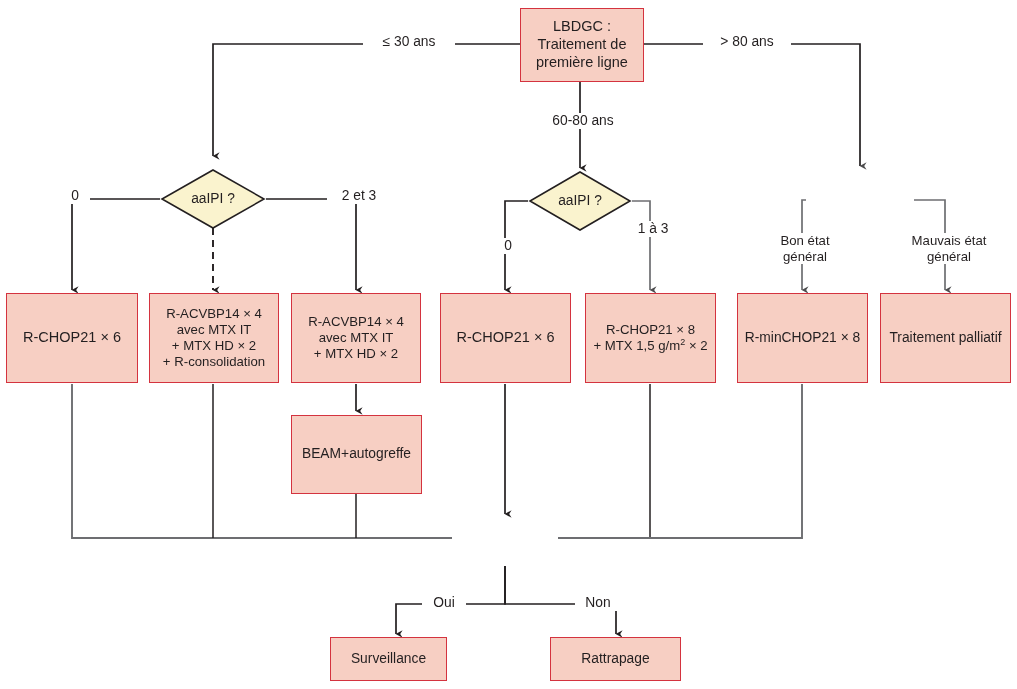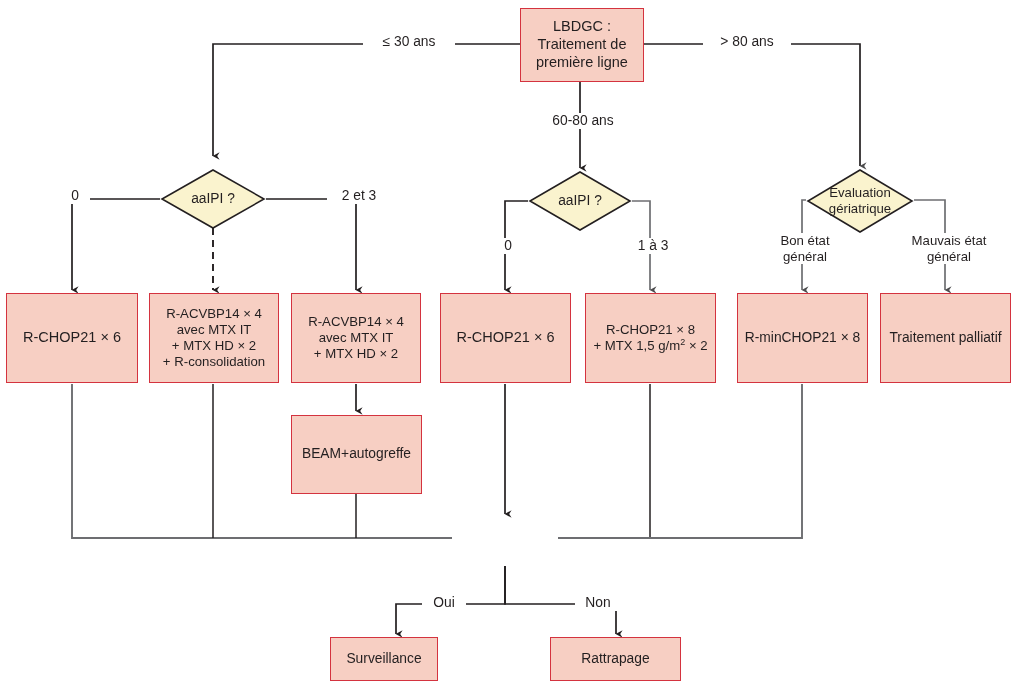--- a/index.html
+++ b/index.html
@@ -86,27 +86,20 @@
     <span class="dlabel">aaIPI ?</span>
   </div>
 
   <div class="node diamond fs14" style="left:528px;top:170px;width:104px;height:62px;">
     <svg width="104" height="62" viewBox="0 0 104 62">
       <polygon points="52,2 102,31 52,60 2,31" fill="#faf3ce" stroke="#231f20" stroke-width="1.6"></polygon>
     </svg>
     <span class="dlabel">aaIPI ?</span>
   </div>
 
-  <div class="node diamond fs13" style="left:806px;top:168px;width:108px;height:66px;flex-direction:column;">
-    <svg width="108" height="66" viewBox="0 0 108 66">
-      <polygon points="54,2 106,33 54,64 2,33" fill="#faf3ce" stroke="#231f20" stroke-width="1.6"></polygon>
-    </svg>
-    <span class="dlabel">Evaluation</span>
-    <span class="dlabel">gériatrique</span>
-  </div>
 
   <div class="node box fs15" style="left:6px;top:293px;width:132px;height:90px;">
     <span class="ln">R-CHOP21 × 6</span>
   </div>
 
   <div class="node box fs13" style="left:149px;top:293px;width:130px;height:90px;flex-direction:column;">
     <span class="ln">R-ACVBP14 × 4</span>
     <span class="ln">avec MTX IT</span>
     <span class="ln">+ MTX HD × 2</span>
     <span class="ln">+ R-consolidation</span>
@@ -135,37 +128,37 @@
     <span class="ln">Traitement palliatif</span>
   </div>
 
   <div class="node box fs14" style="left:291px;top:415px;width:131px;height:79px;flex-direction:row;">
     <span class="ln">BEAM</span>
     <span class="ln">+</span>
     <span class="ln">autogreffe</span>
   </div>
 
 
-  <div class="node box fs14" style="left:330px;top:637px;width:108px;height:44px;">
+  <div class="node box fs14" style="left:330px;top:637px;width:117px;height:44px;">
     <span class="ln">Surveillance</span>
   </div>
 
   <div class="node box fs14" style="left:550px;top:637px;width:131px;height:44px;">
     <span class="ln">Rattrapage</span>
   </div>
 
   <div class="edge-label fs14" style="left:363px;top:34px;width:86px;">≤ 30 ans</div>
   <div class="edge-label fs14" style="left:536px;top:113px;width:88px;">60-80 ans</div>
   <div class="edge-label fs14" style="left:703px;top:34px;width:82px;">&gt; 80 ans</div>
 
   <div class="edge-label fs14" style="left:60px;top:188px;width:24px;">0</div>
   <div class="edge-label fs14" style="left:327px;top:188px;width:58px;">2 et 3</div>
 
   <div class="edge-label fs14" style="left:493px;top:238px;width:24px;">0</div>
-  <div class="edge-label fs14" style="left:622px;top:238px;width:56px;">1 à 3</div>
+  <div class="edge-label fs14" style="left:622px;top:221px;width:56px;">1 à 3</div>
 
   <div class="edge-label fs13" style="left:752px;top:233px;width:100px;">
     <span>Bon état</span><br>
     <span>général</span>
   </div>
   <div class="edge-label fs13" style="left:893px;top:233px;width:106px;">
     <span>Mauvais état</span><br>
     <span>général</span>
   </div>
 

